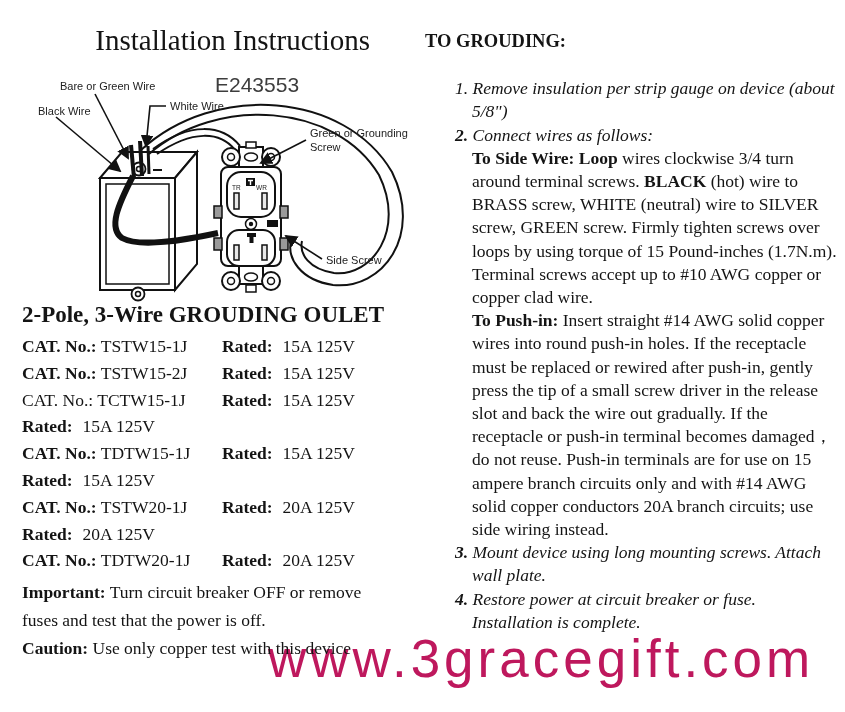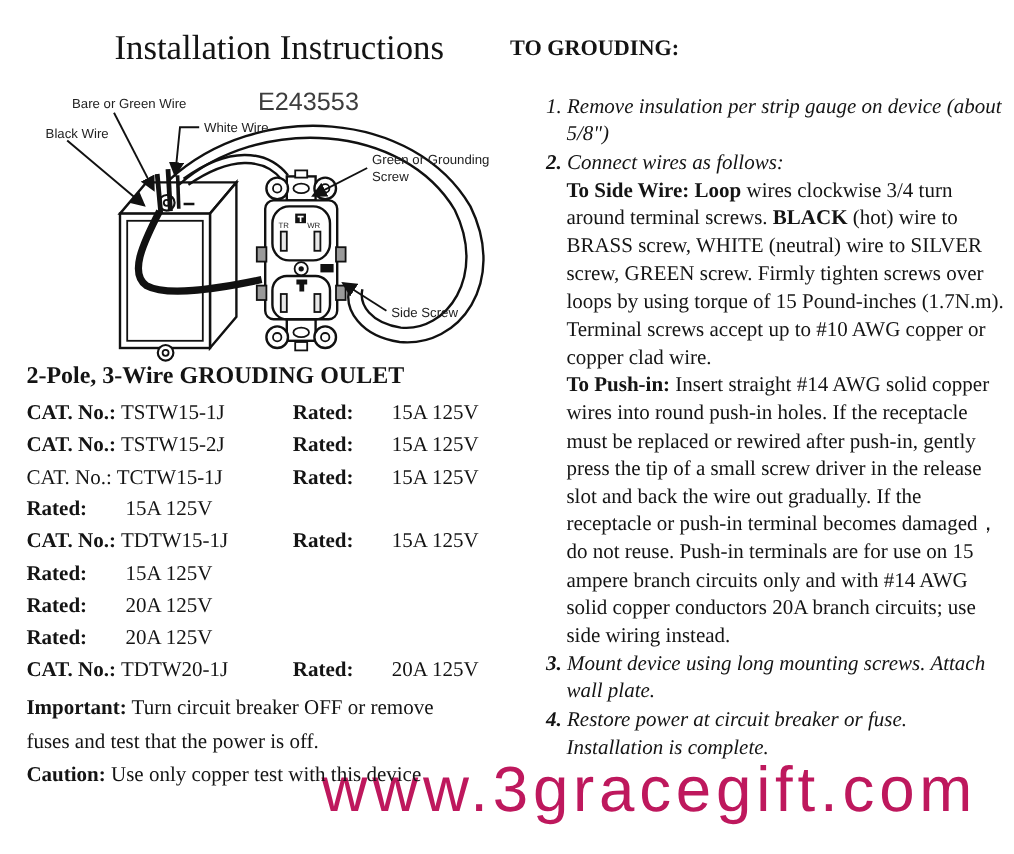--- a/index.html
+++ b/index.html
@@ -14,22 +14,22 @@
   }
   .doc-title {
     position:absolute; left:40px; top:24px; width:330px; text-align:right;
     font-size:29px; z-index:1;
   }
   .diagram { position:absolute; left:18px; top:60px; z-index:1; }
   .spec {
     position:absolute; left:22px; top:302px; width:396px; z-index:1;
     font-size:17.5px;
   }
-  .spec-heading { font-size:20px; font-weight:bold; margin:0 0 5px 0; }
-  .spec-row { display:flex; line-height:26.8px;gap:22px; }
+  .spec-heading { font-size:23px; font-weight:bold; margin:0 0 5px 0; }
+  .spec-row { display:flex; line-height:26.8px; }
   .spec-row .cat { width:200px; }
   .cat-label, .rated-label, .bold { font-weight:bold; }
   .spec-row.cat-regular .cat-label { font-weight:normal; }
   .rated-label { margin-right:10px; }
   .notes { margin-top:4px; line-height:28px; }
   .pre { white-space:pre-line; }
   .install {
     position:absolute; left:425px; top:30px; width:412px; z-index:1;
     font-size:17.5px; line-height:23.2px;
   }
@@ -164,20 +164,21 @@
       <div class="spec-row">
         <span class="cat"><span class="cat-label">CAT. No.:</span> <span>TDTW15-1J</span></span>
         <span class="rated-label">Rated:</span>
           <span>15A 125V</span>
       </div>
       <div class="spec-row">
         <span class="rated-label">Rated:</span>
           <span>15A 125V</span>
       </div>
       <div class="spec-row">
+        <span class="cat"><span class="cat-label">CAT. No.:</span> <span>TSTW20-1J</span></span>
         <span class="rated-label">Rated:</span>
           <span>20A 125V</span>
       </div>
       <div class="spec-row">
         <span class="rated-label">Rated:</span>
           <span>20A 125V</span>
       </div>
       <div class="spec-row">
         <span class="cat"><span class="cat-label">CAT. No.:</span> <span>TDTW20-1J</span></span>
         <span class="rated-label">Rated:</span>

